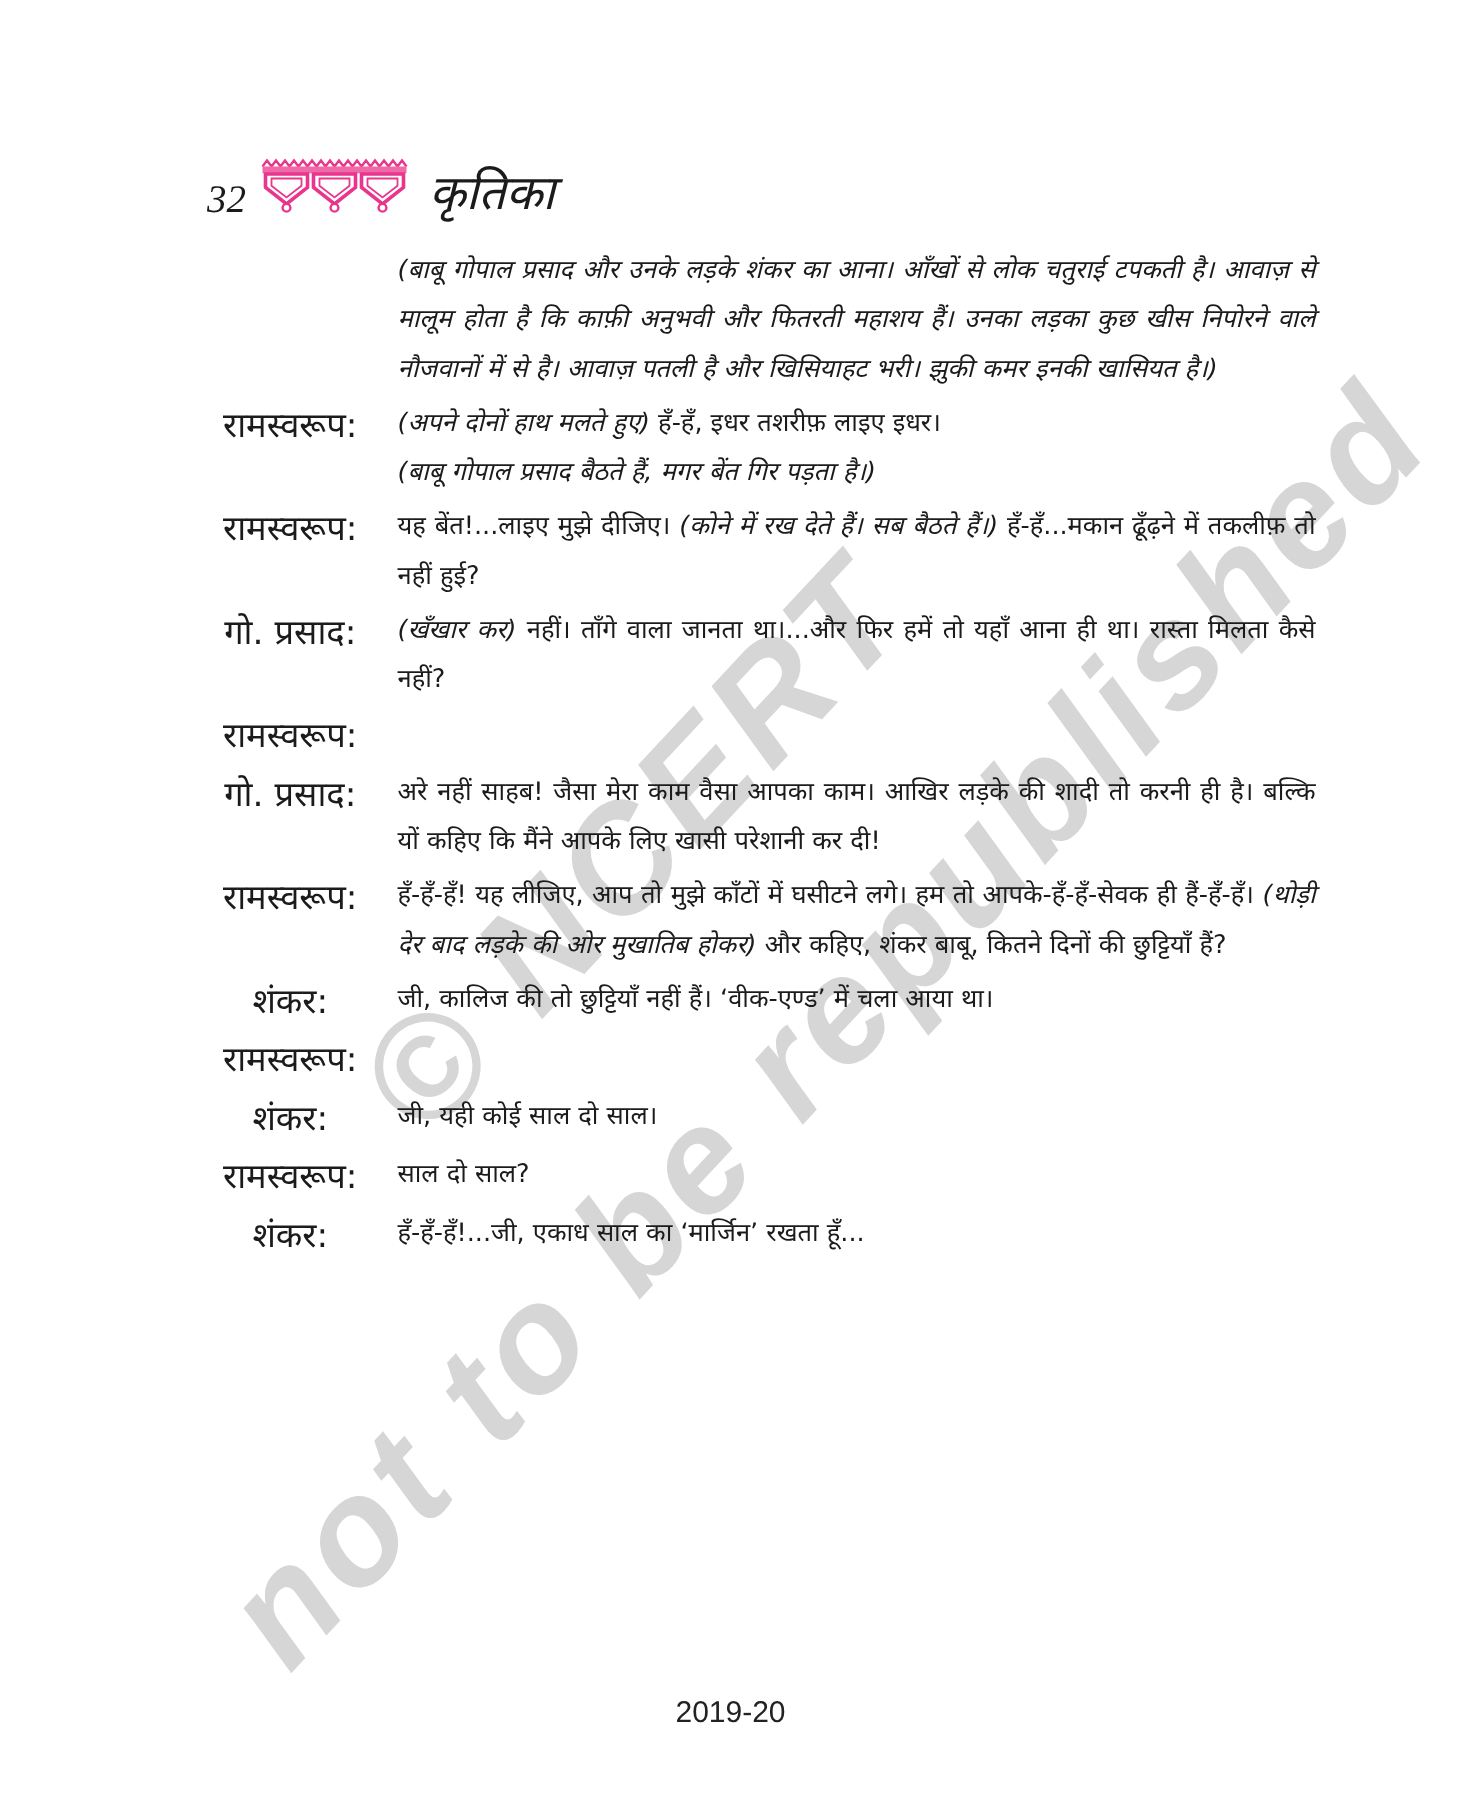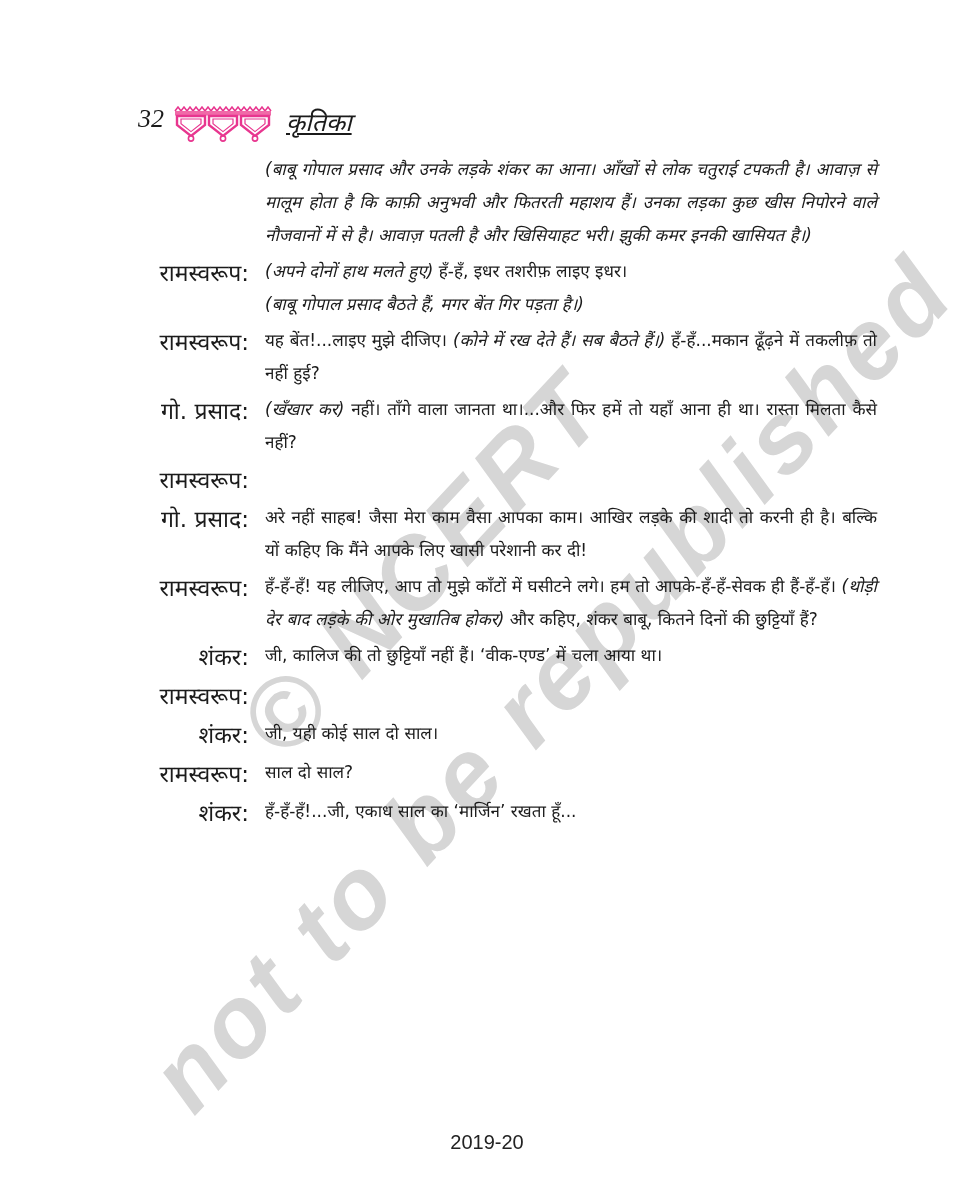--- a/index.html
+++ b/index.html
@@ -22,34 +22,34 @@
     font-style:italic;
     font-weight:600;
     font-size:100px;
     line-height:1.75;
     letter-spacing:0.05em;
     white-space:nowrap;
     pointer-events:none;
     user-select:none;
   }
   .content { position:relative; z-index:1; padding:104px 97px 0 138px; }
-  .header { display:flex; align-items:flex-start; margin-bottom:5px; height:44px; }
+  .header { display:flex; align-items:flex-end; margin-bottom:16px; height:44px; }
   .page-num {
     font-family:"Liberation Serif", serif;
     font-style:italic;
     font-size:26px;
     margin-right:10px;
   }
   .ornament { margin-right:12px; display:inline-block; }
-  .book-title { font-size:25px; font-style:italic;text-decoration:underline; }
+  .book-title { font-size:32px; font-style:italic; }
   .dialogues { }
   .row { display:flex; margin-bottom:3px; }
   .speaker {
     flex:0 0 127px; width:127px; box-sizing:border-box;
-    display:flex; justify-content:flex-end;
+    display:flex; justify-content:center;
     padding-right:16px;
     font-size:23px; line-height:36px;
   }
   .dtext {
     flex:1;
     font-size:17px; line-height:33px;
     text-align:justify;
   }
   .it { font-style:italic; }
   .footer {

